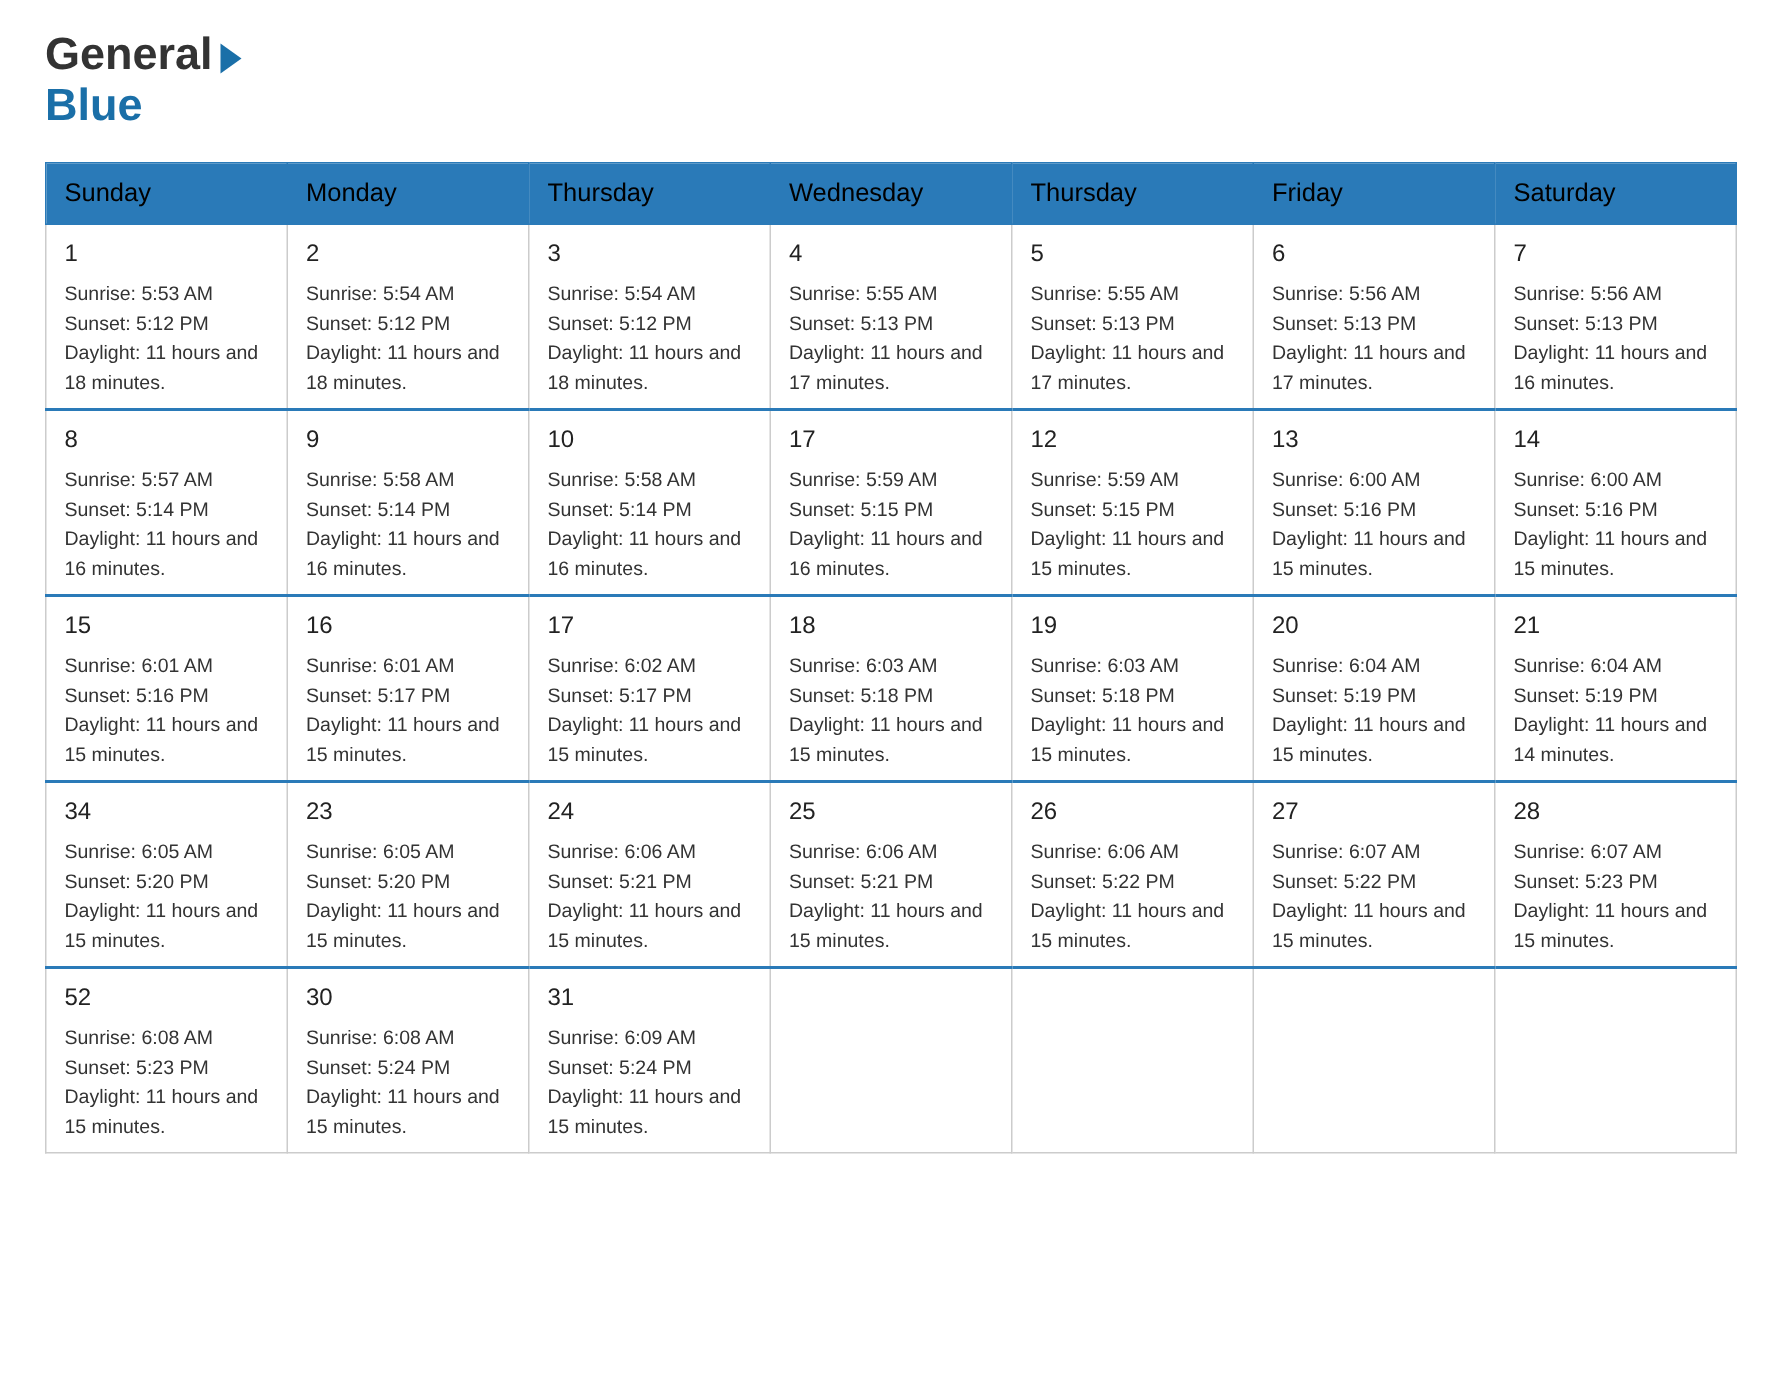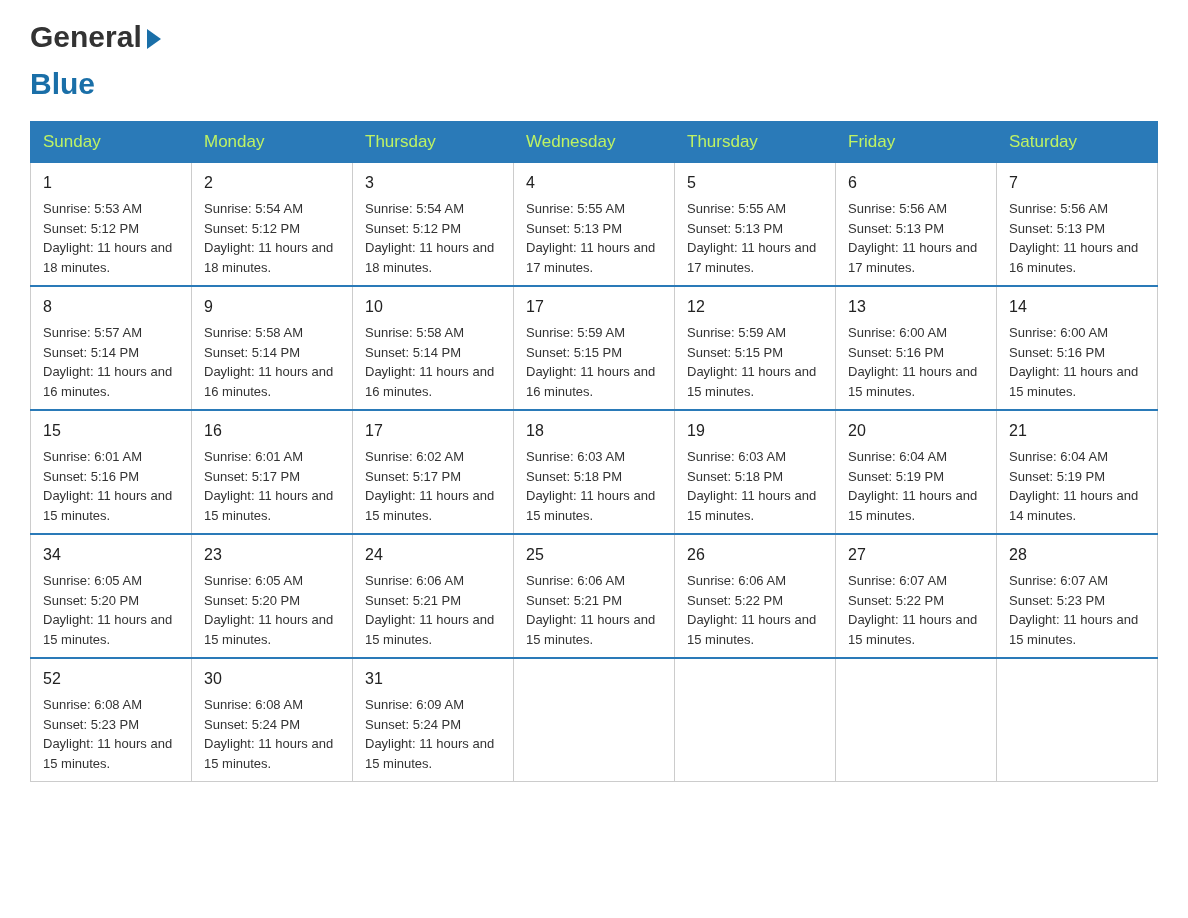--- a/index.html
+++ b/index.html
@@ -12,21 +12,20 @@
     .header {
       display: flex;
       justify-content: space-between;
       align-items: flex-start;
       margin-bottom: 20px;
     }
     .logo {
       display: flex;
       flex-direction: column;
       align-items: flex-start;
-      gap: 13px;
     }
     .title-section {
       text-align: right;
     }
     .month-title {
       font-size: 52px;
       font-weight: normal;
       color: #222;
       line-height: 1.1;
     }
@@ -34,21 +33,21 @@
       font-size: 22px;
       color: #444;
       margin-top: 4px;
     }
     .calendar {
       width: 100%;
       border-collapse: collapse;
     }
     .calendar th {
       background-color: #2a7ab8;
-      color: #bef264;
+      color: #000000;
       font-size: 17px;
       font-weight: normal;
       padding: 10px 12px;
       text-align: left;
       border: 1px solid #2a7ab8;
     }
     .calendar td {
       vertical-align: top;
       padding: 8px 12px;
       border: 1px solid #ccc;

